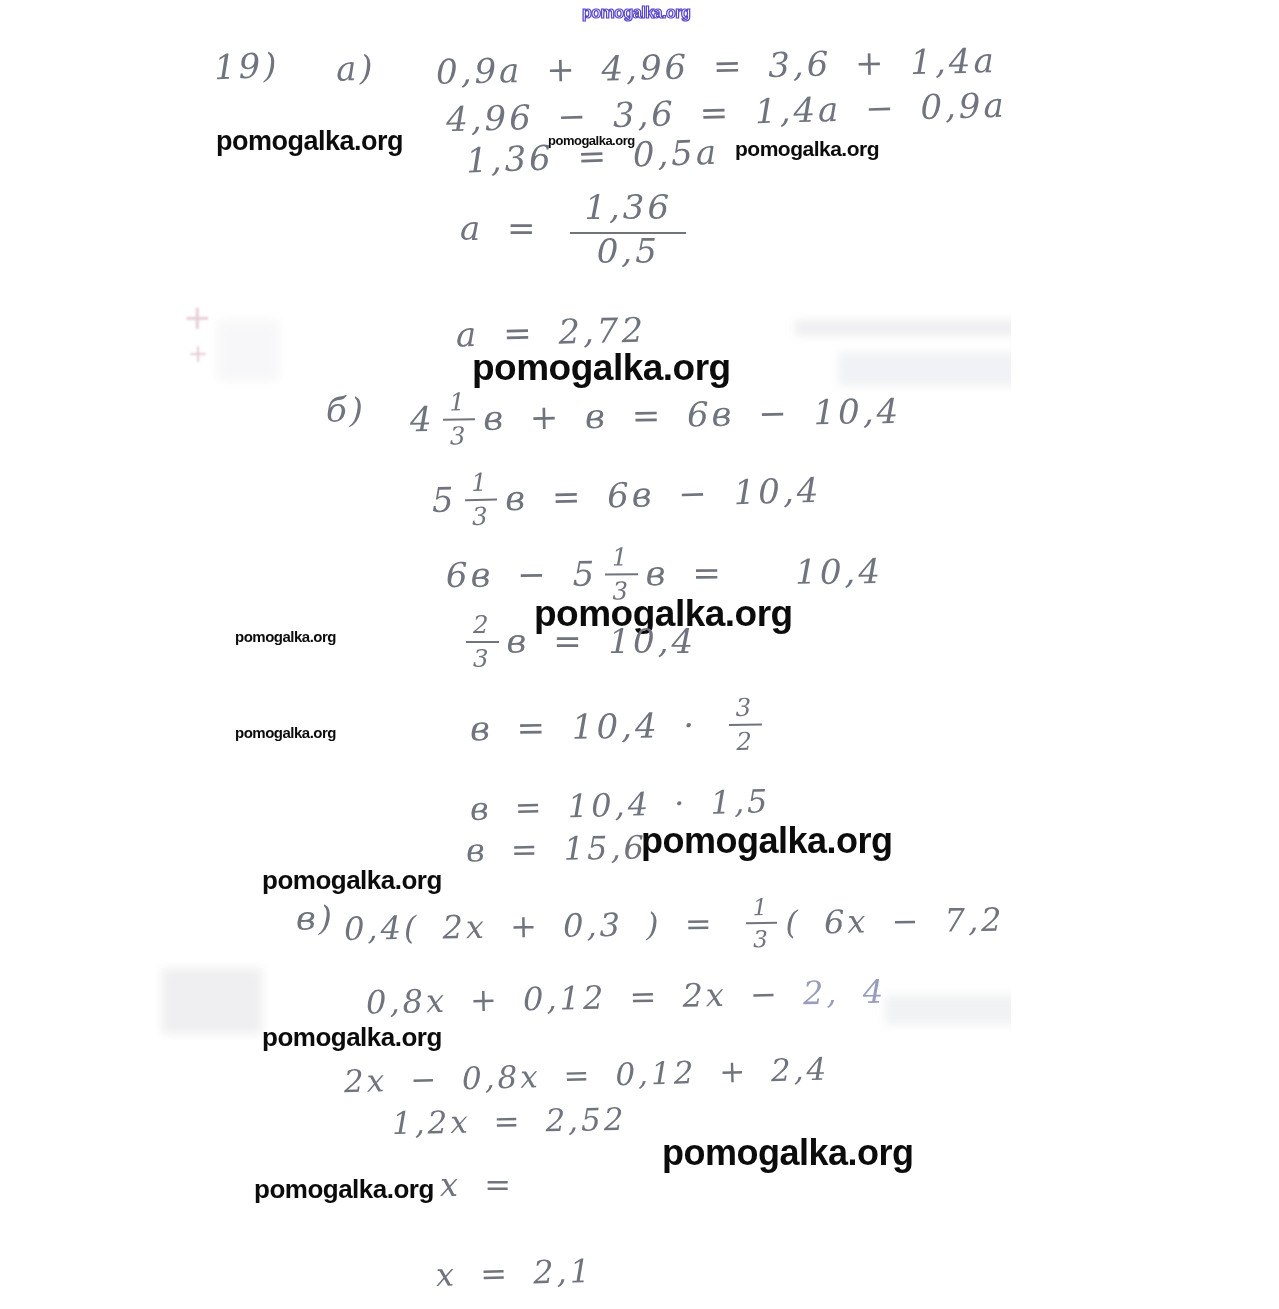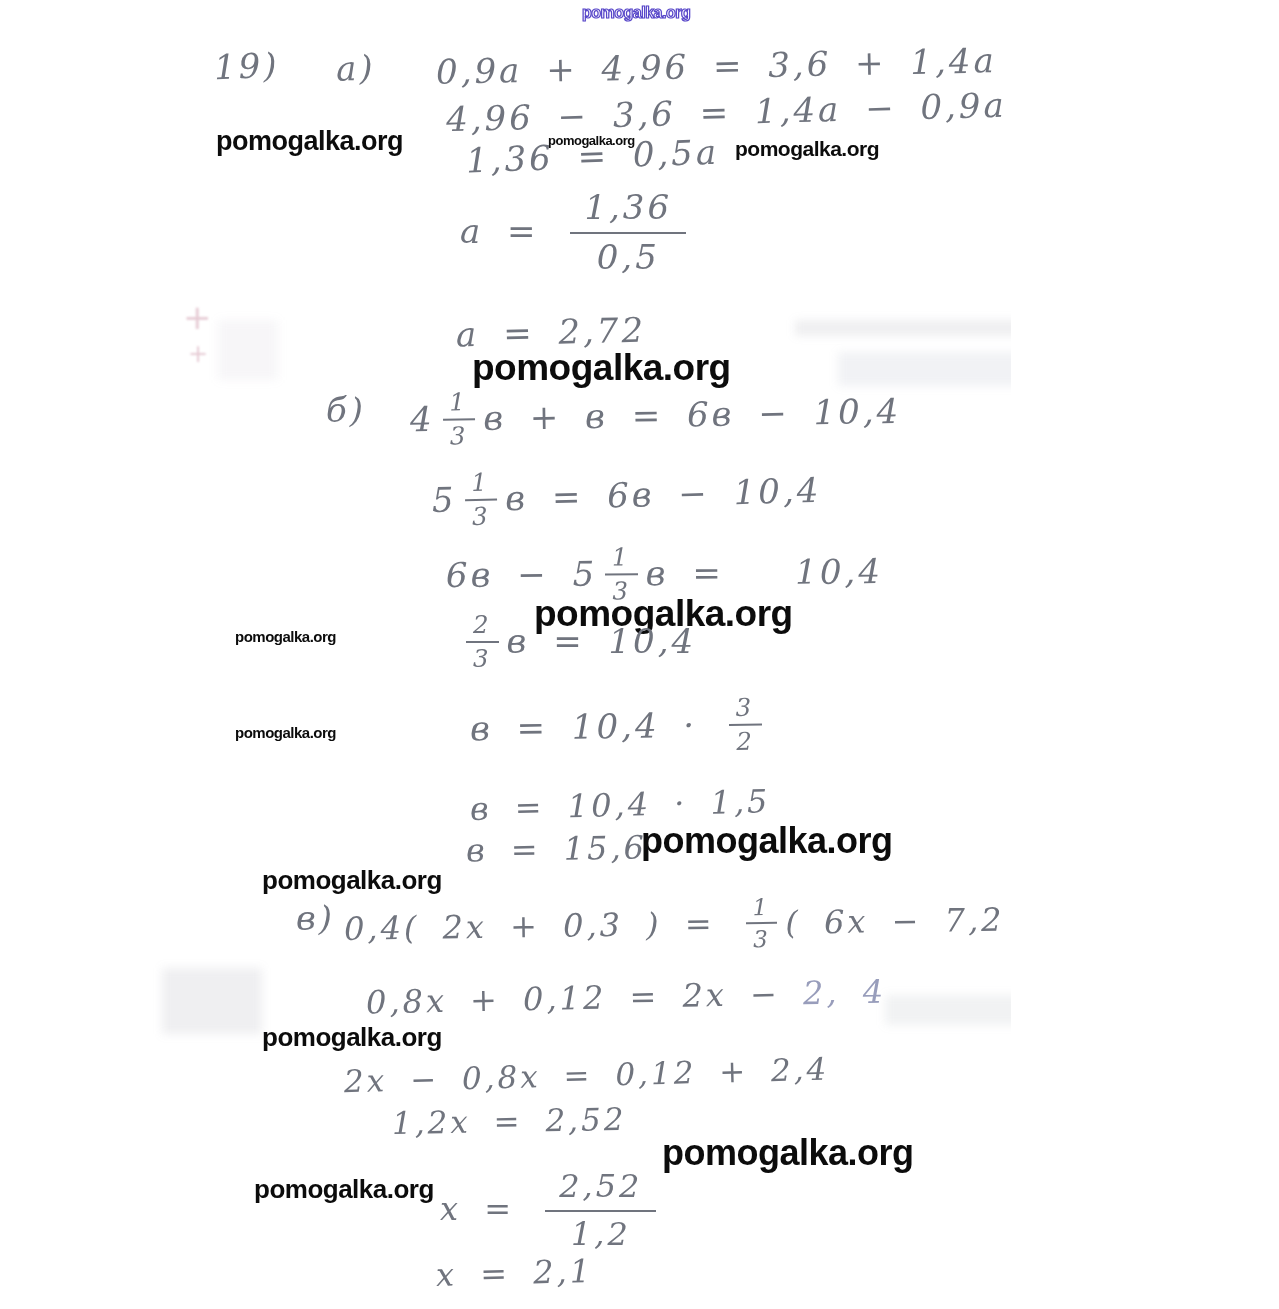--- a/index.html
+++ b/index.html
@@ -37,21 +37,21 @@
     align-items: center;
     font-size: 0.72em;
     line-height: 1.05;
     margin: 0 8px;
     text-align: center;
   }
   .frac .num { padding: 0 7px 3px; border-bottom: 2px solid currentColor; }
   .frac .den { padding-top: 3px; }
   .frac.big { font-size: 1em; }
   .frac.big .num { padding: 2px 14px 6px; }
-  .frac.big .den { padding-top: 6px; }
+  .frac.big .den { padding-top: 0; }
 
   
   #lbl-num { left: 214px; top: 48px;  transform: rotate(-2deg); }
   #lbl-a   { left: 336px; top: 50px;  transform: rotate(-2deg); }
   #line-a1 { left: 436px; top: 48px;  transform: rotate(-1.2deg); }
   #line-a2 { left: 446px; top: 94px;  transform: rotate(-1.5deg); }
   #line-a3 { left: 466px; top: 138px; transform: rotate(-2deg); }
   #line-a4 { left: 460px; top: 188px; }
   #line-a5 { left: 456px; top: 314px; transform: rotate(-1.5deg); }
 
@@ -152,21 +152,21 @@
   <div class="hw" id="line-b4"><span class="frac"><span class="num">2</span><span class="den">3</span></span><span class="seg">в = 10,4</span></div>
   <div class="hw" id="line-b5"><span class="seg">в = 10,4 · </span><span class="frac"><span class="num">3</span><span class="den">2</span></span></div>
   <div class="hw" id="line-b6"><span class="seg">в = 10,4 · 1,5</span></div>
   <div class="hw" id="line-b7"><span class="seg">в = 15,6</span></div>
 
   <div class="hw" id="lbl-v">в)</div>
   <div class="hw" id="line-v1"><span class="seg">0,4( 2x + 0,3 ) = </span><span class="frac"><span class="num">1</span><span class="den">3</span></span><span class="seg">( 6x − 7,2 )</span></div>
   <div class="hw" id="line-v2"><span class="seg">0,8x + 0,12 = 2x − </span><span class="seg light">2, 4</span></div>
   <div class="hw" id="line-v3"><span class="seg">2x − 0,8x = 0,12 + 2,4</span></div>
   <div class="hw" id="line-v4"><span class="seg">1,2x = 2,52</span></div>
-  <div class="hw" id="line-v5"><span class="seg">x = </span><span class="frac big"><span class="num">2,52</span><span class="den">1,2</span></span></div>
+  <div class="hw" id="line-v5"><span class="seg">x = </span></div>
   <div class="hw" id="line-v6"><span class="seg">x = 2,1</span></div>
 
   <div class="art" id="art-g1"></div>
   <div class="art" id="art-g2"></div>
   <div class="art" id="art-g3"></div>
   <div class="art" id="art-g4"></div>
   <div class="art" id="art-g5"></div>
   <div class="art" id="art-g6"></div>
   <div class="art art-pink" id="art-p1">+</div>
   <div class="art art-pink" id="art-p2">+</div>

